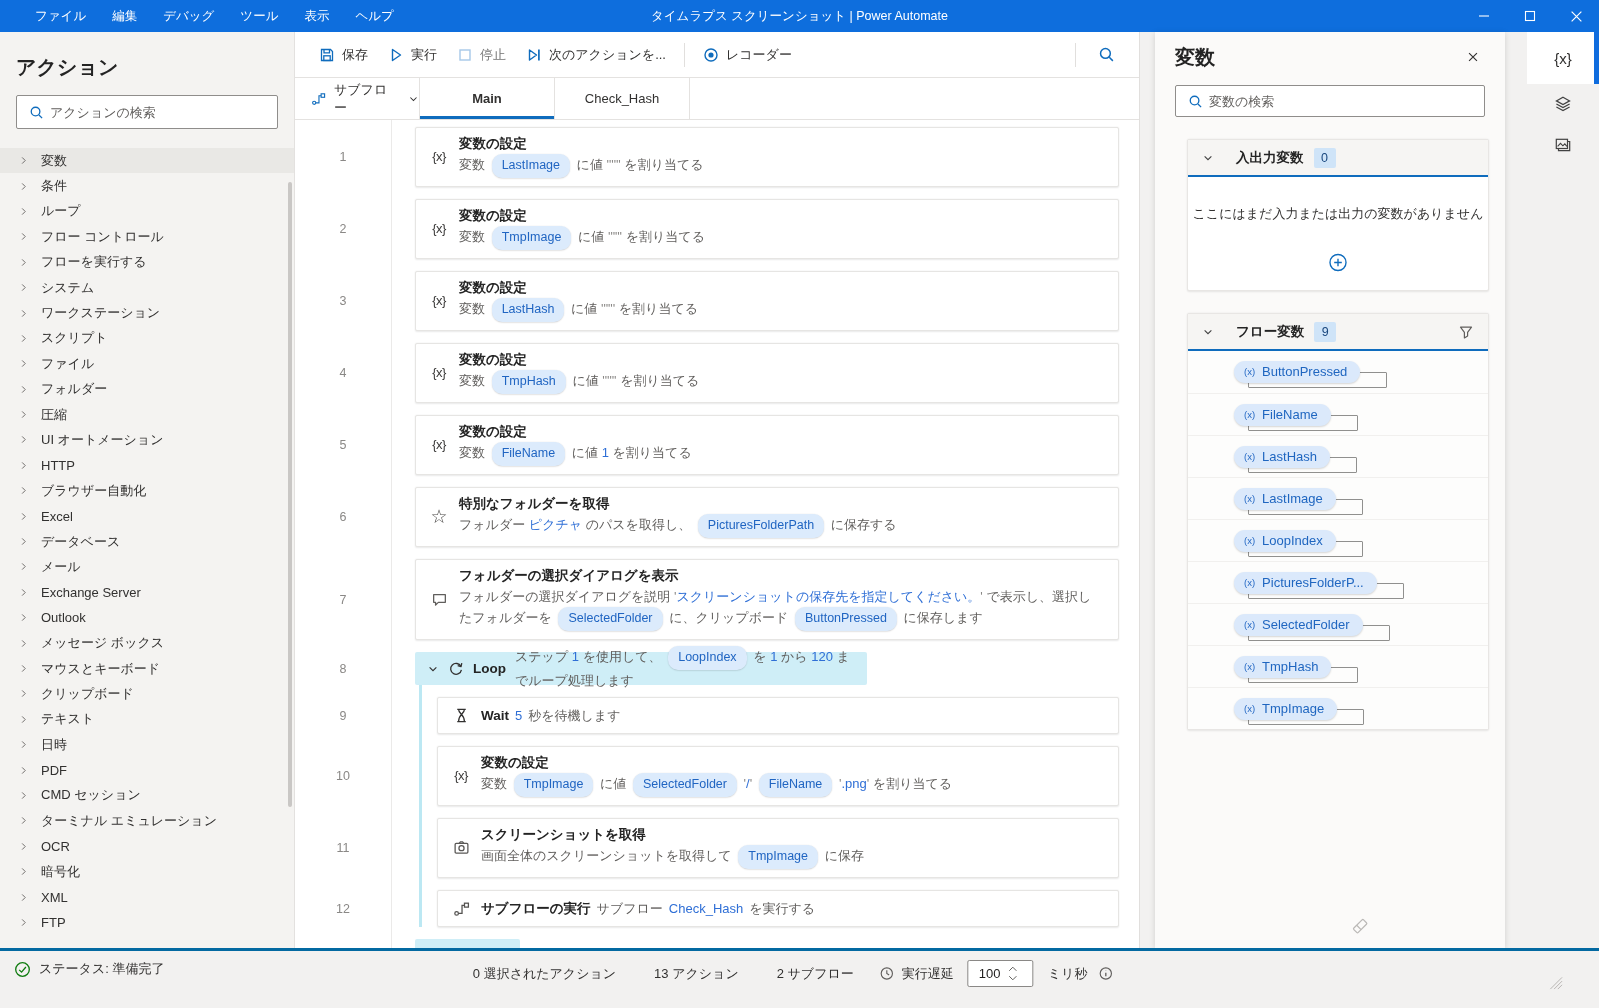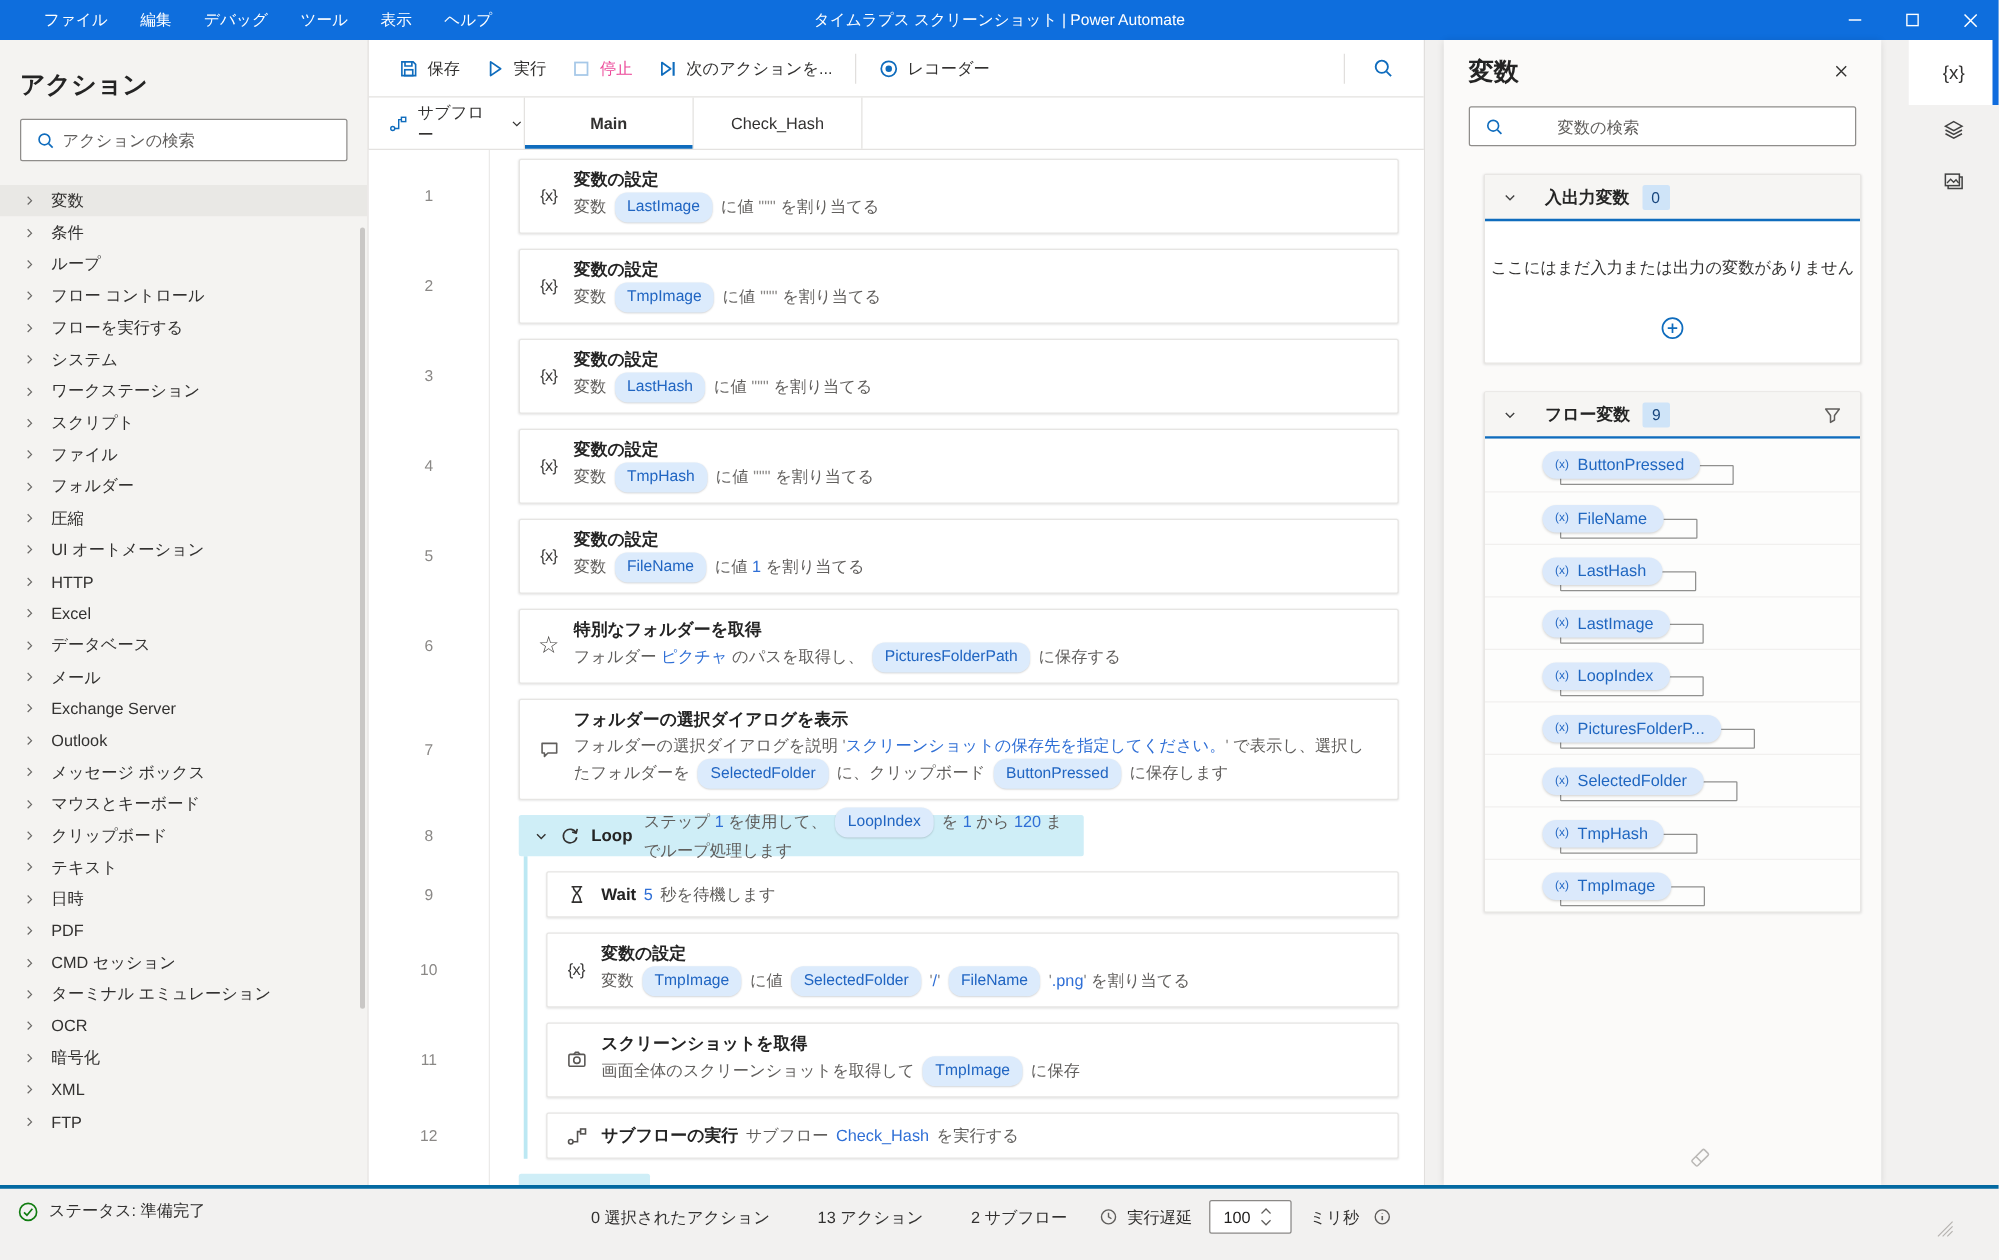--- a/index.html
+++ b/index.html
@@ -31,21 +31,21 @@
   .side-item.selected { background:#e9e8e5; }
   .side-item .chev { color:#6b6967; width:11px; height:11px; margin-right:12px; }
   .side-item .lbl { font-size:13px; color:#323130; }
   .side-scroll { position:absolute; right:2px; top:150px; width:4px; height:625px; background:#c9c7c5; border-radius:2px; }
 
   
   .center { width:845px; background:#fff; display:flex; flex-direction:column; border-right:1px solid #e1dfdd; }
   .toolbar { height:46px; border-bottom:1px solid #e4e2e0; display:flex; align-items:center; padding:0 10px 0 14px; }
   .tb-btn { display:flex; align-items:center; gap:7px; font-size:13px; color:#323130; padding:6px 10px; border-radius:2px; cursor:default; white-space:nowrap; }
   .tb-btn .ic { width:16px; height:16px; }
-  .tb-btn.disabled { color:#ec4899; }
+  .tb-btn.disabled { color:#737373; }
   .tb-sep { width:1px; height:24px; background:#e1dfdd; margin:0 8px; }
   .tb-search { margin-left:auto; display:flex; align-items:center; }
   .tb-search .ic { width:17px; height:17px; color:#0f6cbd; margin:0 14px; }
 
   .tabbar { height:42px; border-bottom:1px solid #e4e2e0; display:flex; align-items:stretch; }
   .subflow-btn { width:125px; display:flex; align-items:center; padding-left:16px; gap:8px; border-right:1px solid #e4e2e0; font-size:13px; color:#323130; }
   .subflow-btn .ic { width:15px; height:15px; }
   .subflow-btn .chev { width:12px; height:12px; color:#323130; margin-left:6px; }
   .tab { width:135px; display:flex; align-items:center; justify-content:center; font-size:13px; color:#323130; border-right:1px solid #e4e2e0; position:relative; cursor:default; }
   .tab.active { font-weight:700; }
@@ -84,21 +84,21 @@
   .end-card .ic { width:15px; height:15px; color:#323130; }
   .end-title { font-size:13.5px; font-weight:700; color:#242424; }
 
   
   .rightzone { flex:1; position:relative; background:#f2f1f0; }
   .varpanel { position:absolute; left:15px; top:0; bottom:0; width:350px; background:#fbfaf9; box-shadow:0 1px 6px rgba(0,0,0,.14); }
   .vp-head { height:50px; display:flex; align-items:center; padding:0 18px 0 20px; }
   .vp-title { font-size:20px; font-weight:700; color:#242424; flex:1; }
   .vp-close { width:28px; height:28px; display:flex; align-items:center; justify-content:center; }
   .vp-close svg { width:14px; height:14px; }
-  .vp-search { margin:3px 20px 0 20px; height:32px; background:#fff; border:1px solid #8f8d8b; border-radius:2px; display:flex; align-items:center; padding:0 8px;gap:37px; }
+  .vp-search { margin:3px 20px 0 20px; height:32px; background:#fff; border:1px solid #8f8d8b; border-radius:2px; display:flex; align-items:center; padding:0 8px; }
   .vp-search .ic { color:#0f6cbd; margin:0 6px 0 4px; }
   .vp-search input { border:none; outline:none; flex:1; font-size:13px; background:transparent; font-family:inherit; }
   .vp-search input::placeholder { color:#605e5c; }
   .vp-card { margin:22px 16px 0 32px; background:#fff; border:1px solid #e8e6e4; border-radius:2px; box-shadow:0 0.8px 2px rgba(0,0,0,.09); }
   .vpc-head { height:37px; background:#f6f5f3; display:flex; align-items:center; padding:0 14px; border-bottom:2px solid #0f6cbd; }
   .vpc-head .chev { width:12px; height:12px; color:#424242; }
   .vpc-label { font-size:13.5px; font-weight:700; color:#242424; margin-left:22px; }
   .vpc-badge { margin-left:10px; min-width:22px; height:20px; background:#cfe4f8; color:#19477e; font-size:12.5px; display:flex; align-items:center; justify-content:center; border-radius:2px; padding:0 4px; }
   .vpc-funnel { margin-left:auto; width:16px; height:16px; }
   .io-body { height:113px; position:relative; }
@@ -282,20 +282,28 @@
           </span>
           <span class="lbl">UI オートメーション</span>
         </div>
         <div class="side-item">
           <span class="ic chev">
             <svg viewBox="0 0 16 16" width="100%" height="100%">
               <path d="M6 3.5 L10.5 8 L6 12.5" fill="none" stroke="currentColor" stroke-width="1.4"></path>
             </svg>
           </span>
           <span class="lbl">HTTP</span>
+        </div>
+        <div class="side-item">
+          <span class="ic chev">
+            <svg viewBox="0 0 16 16" width="100%" height="100%">
+              <path d="M6 3.5 L10.5 8 L6 12.5" fill="none" stroke="currentColor" stroke-width="1.4"></path>
+            </svg>
+          </span>
+          <span class="lbl">ブラウザー自動化</span>
         </div>
         <div class="side-item">
           <span class="ic chev">
             <svg viewBox="0 0 16 16" width="100%" height="100%">
               <path d="M6 3.5 L10.5 8 L6 12.5" fill="none" stroke="currentColor" stroke-width="1.4"></path>
             </svg>
           </span>
           <span class="lbl">Excel</span>
         </div>
         <div class="side-item">

